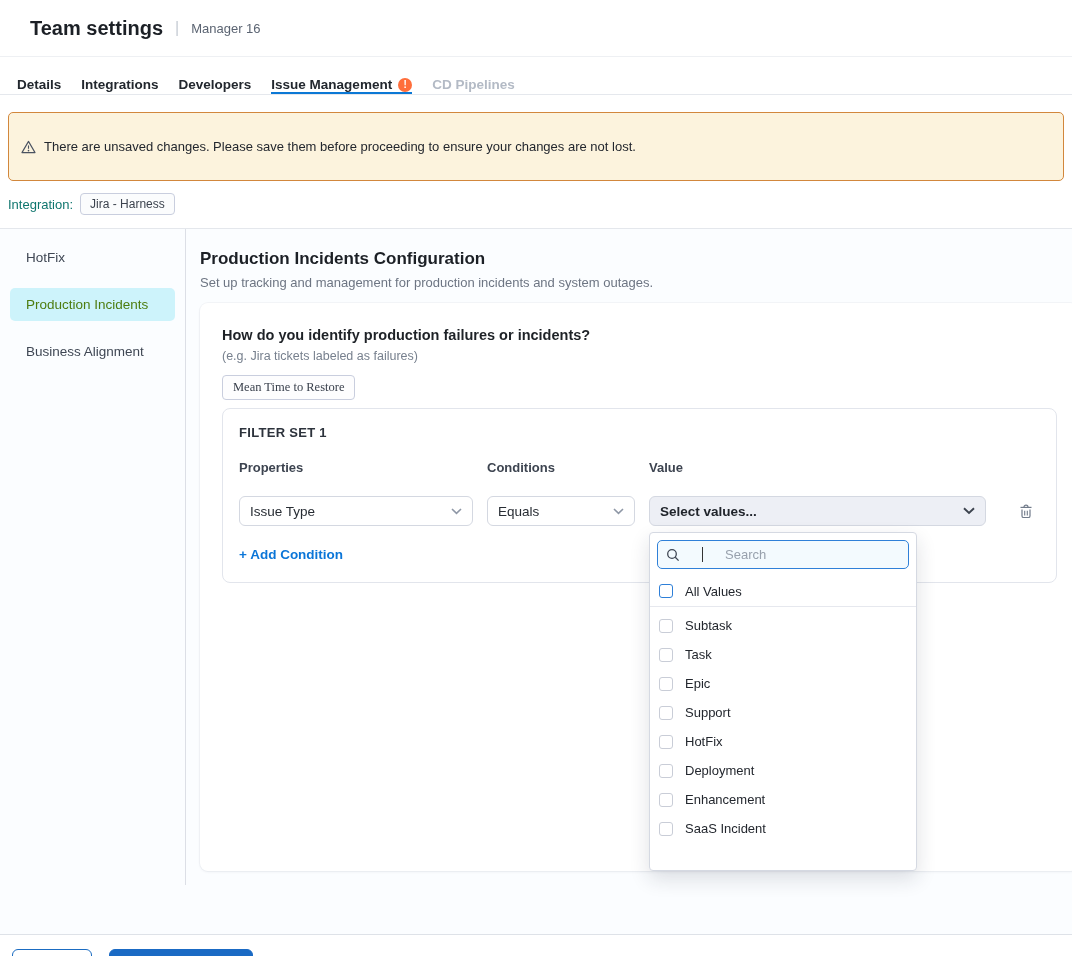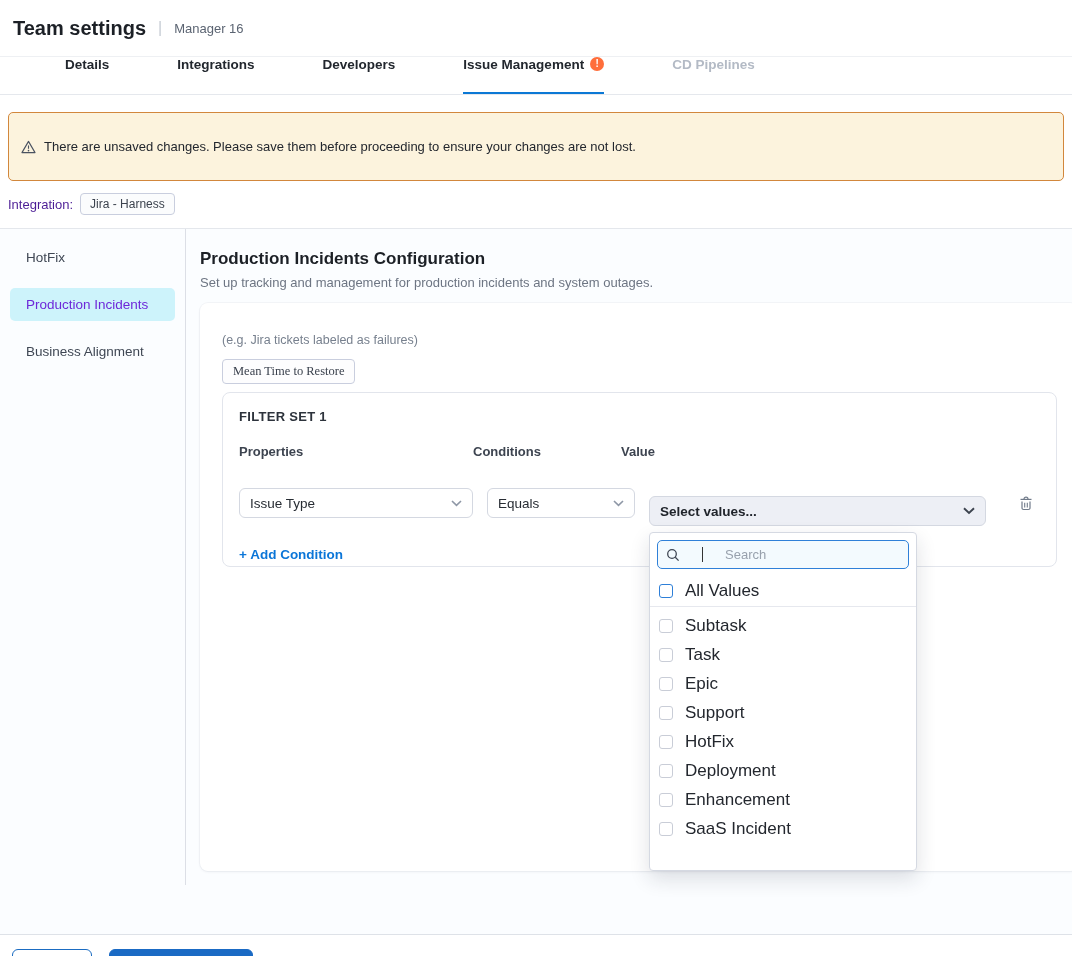--- a/index.html
+++ b/index.html
@@ -1,74 +1,74 @@
 <!DOCTYPE html>
 <html><head>
 <meta charset="utf-8">
 <style>
   * { box-sizing: border-box; margin: 0; padding: 0; }
   html,body { width:1072px; height:956px; background:#fff; overflow:hidden;
     font-family:"Liberation Sans","DejaVu Sans",sans-serif; color:#23272e; }
 
   
-  .app-header { display:flex; align-items:center; gap:12px; height:57px; padding:0 13px; border-bottom:1px solid #eef0f3; background:#fff; }
+  .app-header { display:flex; align-items:center; gap:12px; height:57px; padding:0 30px; border-bottom:1px solid #eef0f3; background:#fff; }
   .app-title { font-size:20px; font-weight:700; color:#1c2026; }
   .app-title-sep { color:#c6ccd4; font-size:16px; font-weight:300; }
   .app-subtitle { font-size:13px; color:#5b6472; }
 
   
   .tabbar { display:flex; align-items:stretch; padding-left:17px; height:38px; border-bottom:1px solid #e5e8ed; background:#fff; }
-  .tab { display:inline-flex; align-items:flex-start; gap:6px; margin-right:20px; font-size:13.5px; font-weight:600; color:#22272e; border-bottom:2px solid transparent; cursor:pointer;margin-left:48px; }
+  .tab { display:inline-flex; align-items:flex-end; gap:6px; margin-right:20px; font-size:13.5px; font-weight:600; color:#22272e; border-bottom:2px solid transparent; cursor:pointer; }
   .tab.active { border-bottom-color:#0b78d5; }
   .tab.disabled { color:#b3bac5; cursor:default; }
   .tab-badge { width:14px; height:14px; border-radius:50%; background:#ff6e3b; color:#fff; font-size:10px; font-weight:700; display:inline-flex; align-items:center; justify-content:center; line-height:1; }
 
   
   .banner { margin:17px 8px 0 8px; padding:26px 12px; background:#fcf3dd; border:1px solid #d2873c; border-radius:5px; display:flex; align-items:center; gap:8px; font-size:13px; color:#23272e; }
 
   
   .integration-row { display:flex; align-items:center; gap:7px; padding:12px 8px 13px 8px; border-bottom:1px solid #e4e7ec; }
-  .integration-label { font-size:13px; color:#4c1d95; }
+  .integration-label { font-size:13px; color:#0f766e; }
   .chip { display:inline-block; font-size:12px; color:#3c434e; border:1px solid #c9cede; border-radius:4px; padding:3px 9px; background:#fbfcfd; }
 
   
   .main { display:flex; background:#fbfdff; height:705px; }
   .sidebar { width:186px; flex:0 0 186px; border-right:1px solid #dcdfe6; height:656px; padding-top:12px; }
   .side-item { margin:0 10px 14px 10px; padding:9px 16px; font-size:13.5px; color:#3f4754; border-radius:5px; cursor:pointer; }
-  .side-item.active { background:#cdf3fb; color:#6d28d9; }
+  .side-item.active { background:#cdf3fb; color:#4d7c0f; }
 
   .content { flex:1; padding:20px 8px 0 14px; }
   .content-title { font-size:17px; font-weight:700; color:#1c2026; }
   .content-sub { font-size:13px; color:#6d7583; margin-top:6px; }
 
   .card { margin-top:13px; background:#fff; border-radius:8px; height:568px; padding:24px 21px 24px 22px;
     box-shadow:0 0 0 1px rgba(20,30,60,0.03), 0 1px 3px rgba(20,30,60,0.06); }
   .question { font-size:14.5px; font-weight:700; color:#1e2227; }
   .hint { font-size:12.5px; color:#77808e; margin-top:6px; }
   .metric-chip { display:inline-block; margin-top:12px; font-size:12.5px; color:#3a414d; border:1px solid #c9cede; border-radius:4px; padding:4px 10px; background:#fdfdfe;font-family:Liberation Serif, serif; }
 
   
   .filter-box { margin-top:8px; border:1px solid #e2e5ec; border-radius:8px; padding:16px; height:175px; position:relative; }
   .filter-title { font-size:13px; font-weight:700; letter-spacing:0.3px; color:#2d333c; }
-  .filter-grid { display:flex; gap:0; margin-top:20px; }
+  .filter-grid { display:flex; gap:14px; margin-top:20px; }
   .col-label { font-size:13px; font-weight:600; color:#3d4450; }
   .col-prop { width:234px; } .col-cond { width:148px; } .col-val { width:337px; }
   .filter-row { display:flex; gap:14px; margin-top:21px; align-items:center; }
   .select { height:30px; border:1px solid #d4d8e1; border-radius:6px; background:#fff; display:flex; align-items:center; justify-content:space-between; padding:0 10px; font-size:13.5px; color:#272c33; cursor:pointer; }
   .select.filled { background:#edeff5; font-weight:700; color:#20242b; }
   .trash-btn { width:28px; height:28px; margin-left:12px; display:flex; align-items:center; justify-content:center; background:none; border:none; cursor:pointer; }
   .add-cond { display:inline-block; margin-top:21px; font-size:13.5px; font-weight:700; color:#0b76d8; background:none; border:none; cursor:pointer; }
 
   
-  .val-cell { position:relative;margin-top:16px; }
+  .val-cell { position:relative; }
   .dropdown { position:absolute; top:36px; left:0; width:268px; height:339px; background:#fff; border:1px solid #d5d9e2; border-radius:4px; box-shadow:0 8px 20px rgba(25,35,60,0.14); overflow:hidden; z-index:30; }
   .search-box { margin:7px; height:29px; border:1.5px solid #2f80d8; border-radius:5px; background:#f3fafe; display:flex; align-items:center; padding:0 8px; gap:22px; }
   .caret { width:1px; height:15px; background:#333; }
   .search-ph { font-size:13px; color:#98a1ad; }
-  .dd-row { display:flex; align-items:center; gap:12px; padding:0 9px; height:29px; cursor:pointer; font-size:17px; color:#23272e; }
+  .dd-row { display:flex; align-items:center; gap:12px; padding:0 9px; height:29px; cursor:pointer; font-size:13px; color:#23272e; }
   .dd-row.all { height:31px; border-bottom:1px solid #e6e8ee; margin-bottom:4px; }
   .cbx { width:14px; height:14px; flex:0 0 14px; border:1px solid #c9cdd7; border-radius:3px; background:#fff; }
   .cbx.blue { border:1.5px solid #2e7fd8; }
 
   
   .footer { height:59px; border-top:1px solid #dee2e8; background:#fff; display:flex; align-items:center; gap:17px; padding:0 12px; }
   .btn { font-size:13.5px; font-weight:700; border-radius:6px; padding:7px 17px; cursor:pointer; }
   .btn-secondary { background:#fff; border:1px solid #1b6cc2; color:#1b6cc2; }
   .btn-primary { background:#1a6ac4; border:1px solid #1a6ac4; color:#fff; }
 </style>
@@ -127,20 +127,21 @@
     <div class="side-item">
       <span>Business Alignment</span>
     </div>
   </div>
 
   <div class="content">
     <div class="content-title">Production Incidents Configuration</div>
     <div class="content-sub">Set up tracking and management for production incidents and system outages.</div>
 
     <div class="card">
+      <div class="question">How do you identify production failures or incidents?</div>
       <div class="hint">(e.g. Jira tickets labeled as failures)</div>
       <span class="metric-chip">Mean Time to Restore</span>
 
       <div class="filter-box">
         <div class="filter-title">FILTER SET 1</div>
 
         <div class="filter-grid">
           <div class="col-label col-prop">Properties</div>
           <div class="col-label col-cond">Conditions</div>
           <div class="col-label col-val">Value</div>

